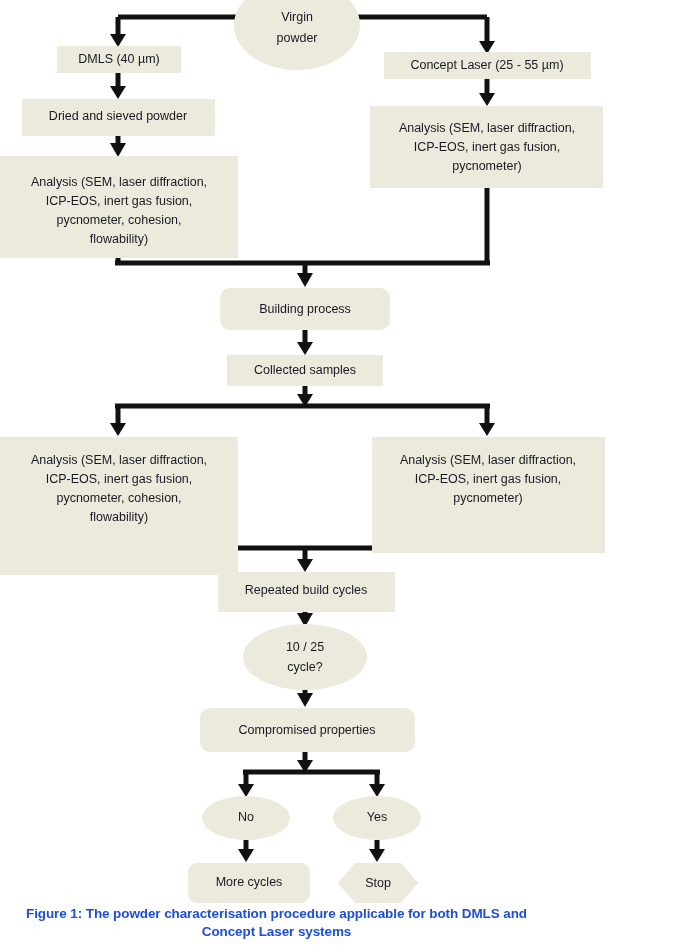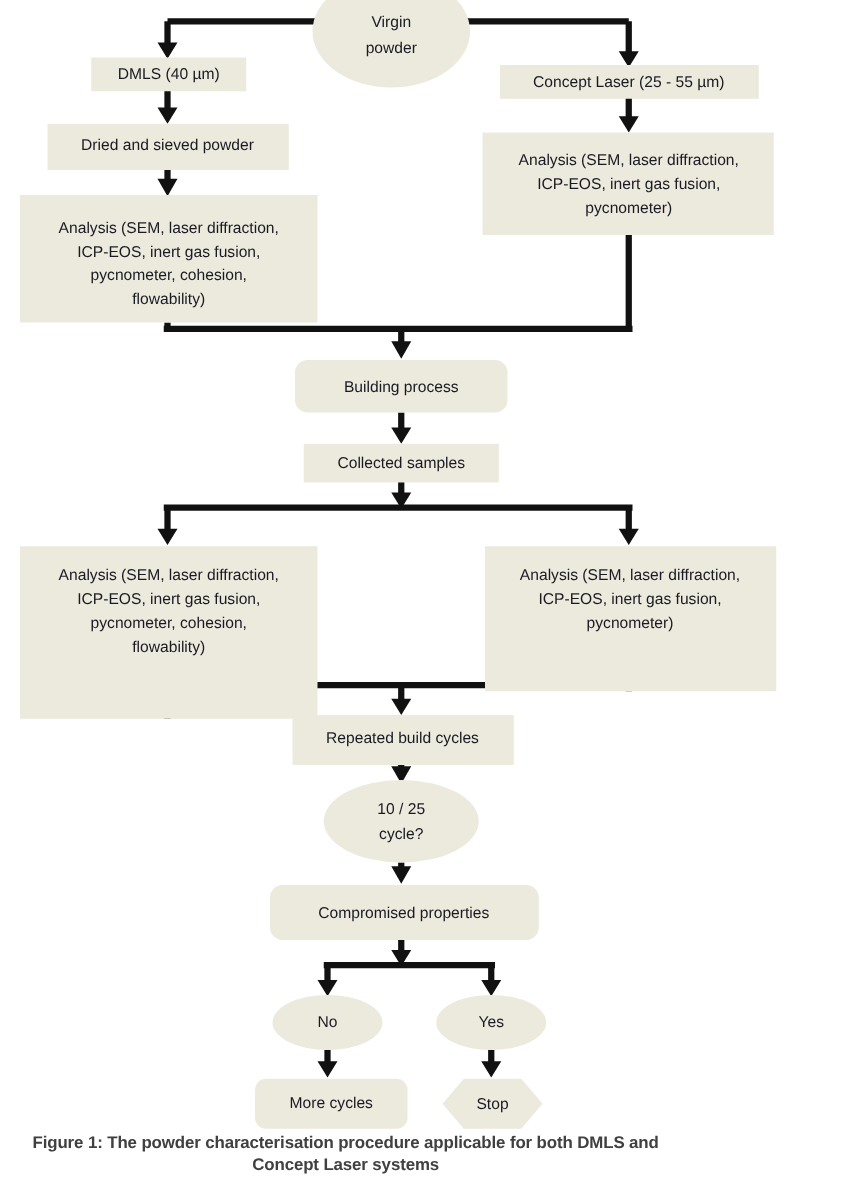--- a/index.html
+++ b/index.html
@@ -9,21 +9,21 @@
   }
   body {
     width: 680px;
     height: 947px;
     font-family: "Liberation Sans", sans-serif;
     overflow: hidden;
     position: relative;
   }
   #flow-wrap {
     position: absolute;
-    left: 16px;
+    left: 0;
     top: 0;
     width: 552px;
     height: 905px;
   }
   svg#flowchart {
     display: block;
     width: 680px;
     height: 905px;
   }
   .node-shape {
@@ -48,21 +48,21 @@
   }
   .caption {
     position: absolute;
     left: 0;
     top: 905px;
     width: 553px;
     text-align: center;
     font-family: "Liberation Sans", sans-serif;
     font-size: 13.5px;
     font-weight: bold;
-    color: #404040;
+    color: #1d4ed8;
     line-height: 1.35;
     letter-spacing: -0.1px;
   }
 </style>
 </head>
 <body>
 
 <div id="flow-wrap">
 <svg id="flowchart" viewBox="0 0 680 905">
 

